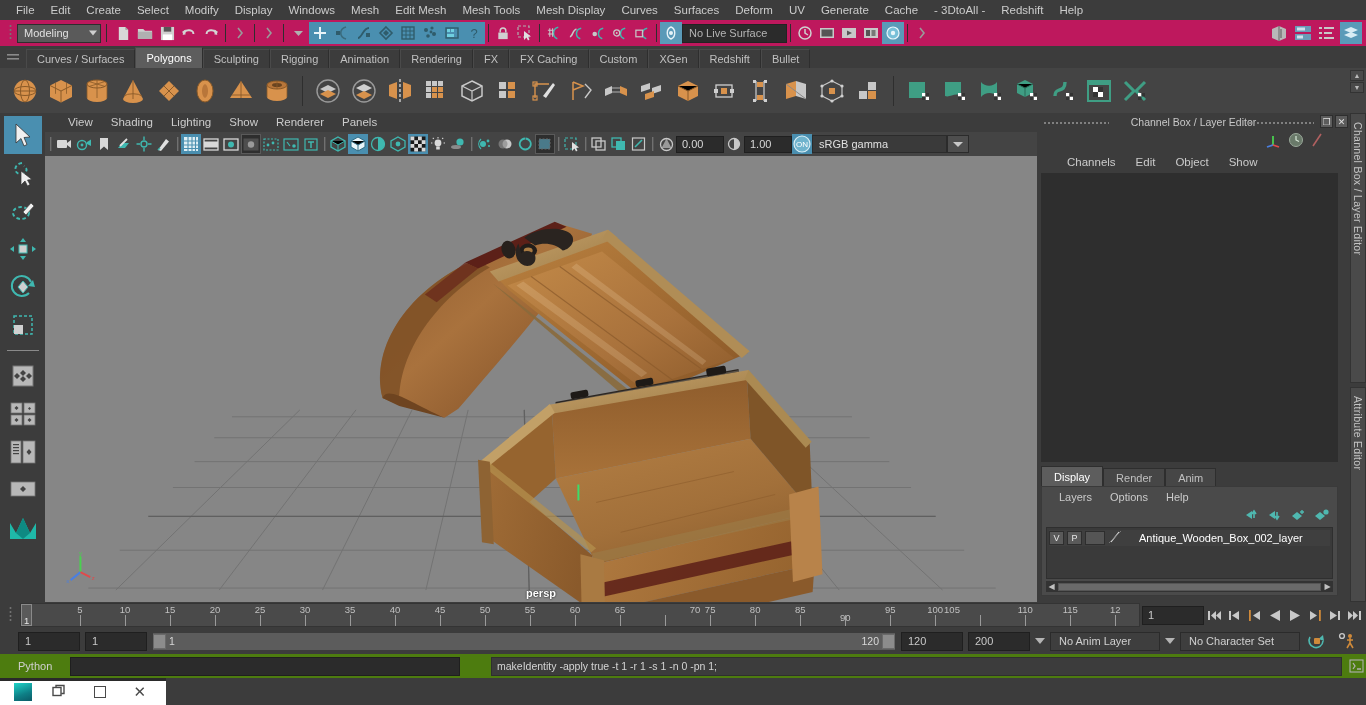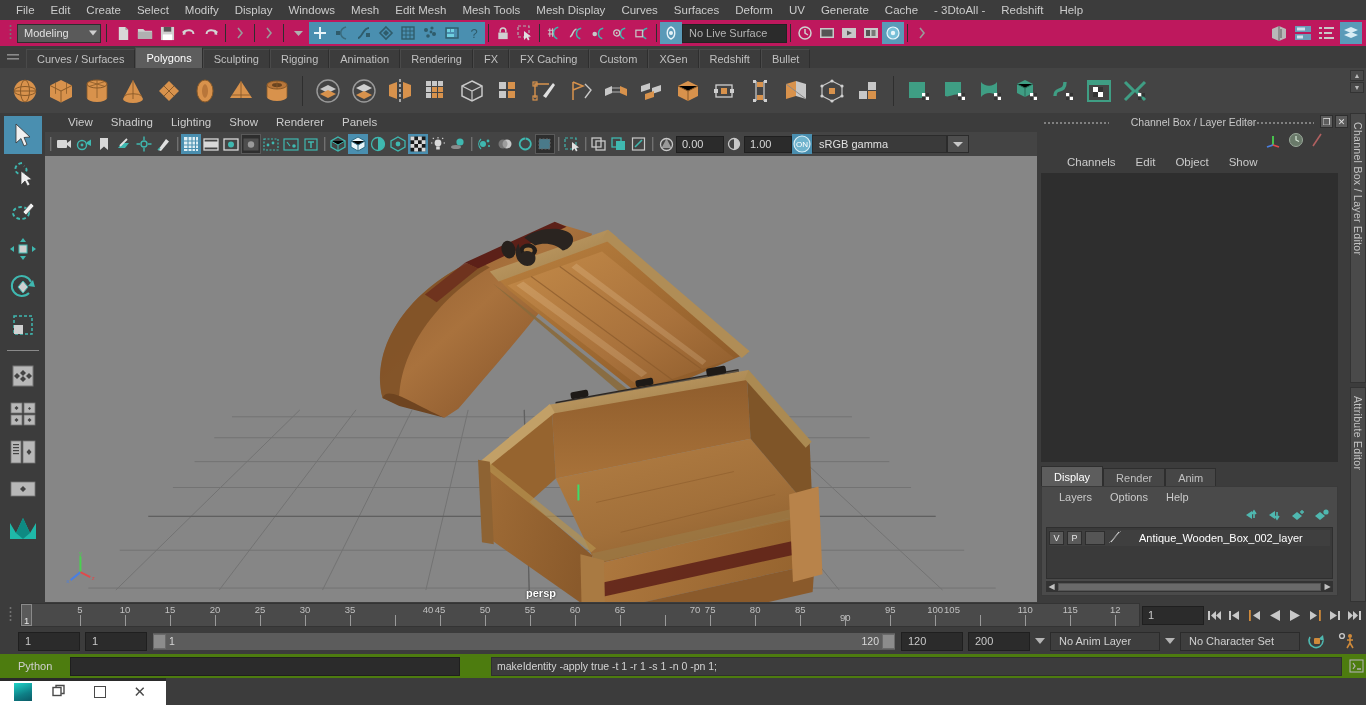--- a/index.html
+++ b/index.html
@@ -1442,21 +1442,21 @@
         <div class="ticklabel" style="left: 149.031px;">15</div>
         <div class="tick" style="left: 194.041px;"></div>
         <div class="ticklabel" style="left: 194.041px;">20</div>
         <div class="tick" style="left: 239.051px;"></div>
         <div class="ticklabel" style="left: 239.051px;">25</div>
         <div class="tick" style="left: 284.062px;"></div>
         <div class="ticklabel" style="left: 284.062px;">30</div>
         <div class="tick" style="left: 329.072px;"></div>
         <div class="ticklabel" style="left: 329.072px;">35</div>
         <div class="tick" style="left: 374.082px;"></div>
-        <div class="ticklabel" style="left: 374.082px; margin-left: 33px;">40</div>
+        <div class="ticklabel" style="left: 374.082px;">40</div>
         <div class="tick" style="left: 419.092px;"></div>
         <div class="ticklabel" style="left: 419.092px;">45</div>
         <div class="tick" style="left: 464.103px;"></div>
         <div class="ticklabel" style="left: 464.103px;">50</div>
         <div class="tick" style="left: 509.113px;"></div>
         <div class="ticklabel" style="left: 509.113px;">55</div>
         <div class="tick" style="left: 554.123px;"></div>
         <div class="ticklabel" style="left: 554.123px;">60</div>
         <div class="tick" style="left: 599.133px;"></div>
         <div class="ticklabel" style="left: 599.133px;">65</div>

